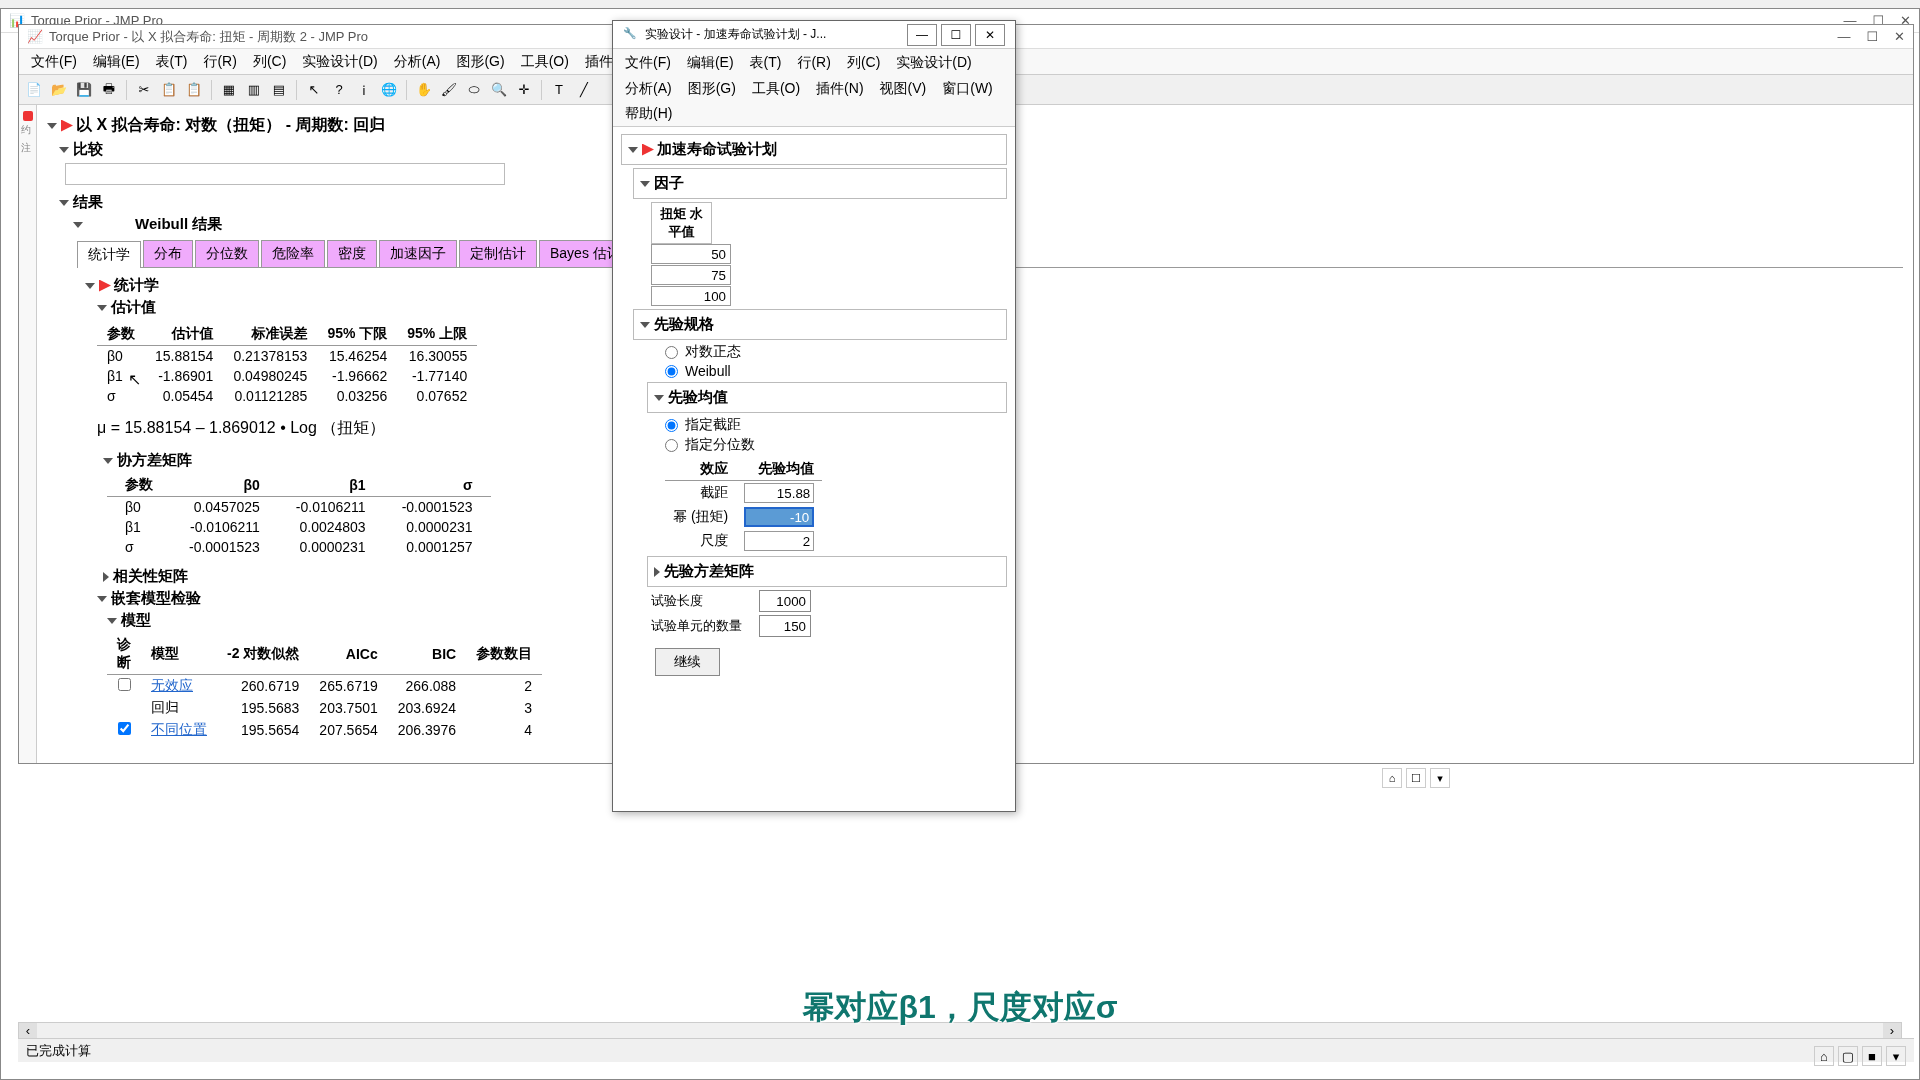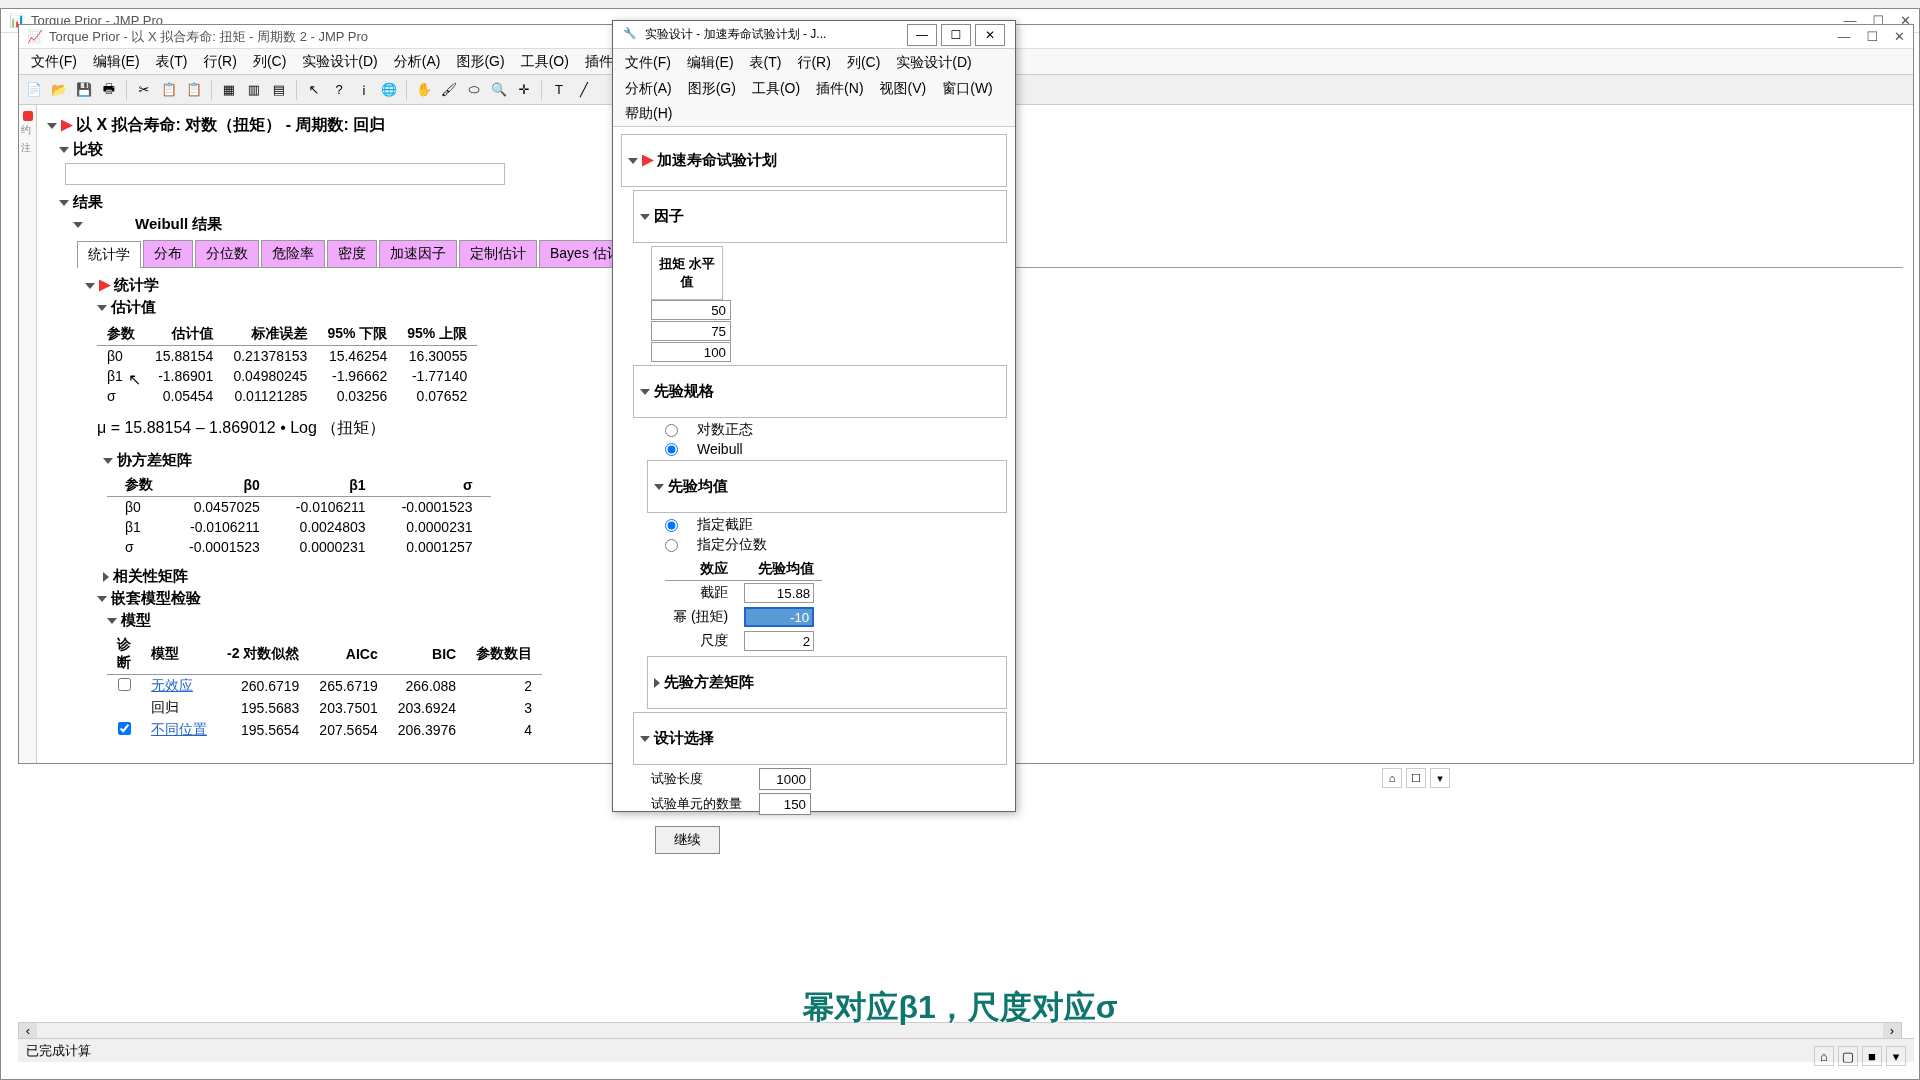--- a/index.html
+++ b/index.html
@@ -66,25 +66,25 @@
 
 
 .right-window { position: absolute; top: 20px; left: 612px; width: 404px; height: 792px; background: #fff; border: 1px solid #666; box-shadow: 2px 2px 8px rgba(0,0,0,0.3); z-index: 10; }
 .right-titlebar { height: 28px; display: flex; align-items: center; padding: 0 10px; border-bottom: 1px solid #ccc; }
 .right-titlebar .ticon { width: 16px; height: 16px; margin-right: 6px; font-size: 11px; }
 .right-titlebar .ttitle { flex: 1; font-size: 12px; }
 .right-titlebar .wbtn { width: 30px; height: 22px; display: inline-flex; align-items: center; justify-content: center; border: 1px solid #888; margin-left: 4px; cursor: pointer; font-size: 12px; }
 
 .right-content { padding: 4px 8px; }
 .rsection { margin: 3px 0; }
-.rsection-hdr { display: flex; align-items: center; font-weight: bold; font-size: 15px; border: 1px solid #bbb; padding: 16px 6px; background: #fff; }
+.rsection-hdr { display: flex; align-items: center; font-weight: bold; font-size: 15px; border: 1px solid #bbb; padding: 5px 6px; background: #fff; }
 .rsection-body { margin-left: 18px; margin-top: 3px; }
 
 .level-input { width: 80px; height: 20px; border: 1px solid #999; text-align: right; padding-right: 4px; background: #fff; margin-bottom: 1px; display: block; }
-.radio-row { display: flex; align-items: center; gap: 16px; margin: 2px 0; font-size: 14px; }
+.radio-row { display: flex; align-items: center; gap: 4px; margin: 2px 0; font-size: 14px; }
 .radio-row input { margin-right: 3px; }
 
 .prior-table { border-collapse: collapse; margin-top: 4px; }
 .prior-table th { text-align: right; padding: 2px 8px; font-weight: bold; font-size: 14px; border-bottom: 1px solid #999; }
 .prior-table td { text-align: right; padding: 2px 8px; font-size: 14px; }
 .prior-table input { width: 70px; height: 20px; text-align: right; border: 1px solid #999; padding-right: 3px; }
 .prior-table input.selected { background: #5B9BD5; color: #fff; border: 2px solid #2266cc; }
 
 .small-input { width: 52px; height: 22px; border: 1px solid #888; text-align: right; padding-right: 4px; margin-left: 8px; }
 
@@ -416,21 +416,21 @@
         <span>加速寿命试验计划</span>
       </div>
     </div>
 
     <div class="rsection" style="margin-left:12px;">
       <div class="rsection-hdr">
         <span class="disclosure open"></span>
         <span>因子</span>
       </div>
       <div class="rsection-body">
-        <div style="font-weight:bold; padding:8px 4px; border:1px solid #bbb; width:72px; text-align:center;">扭矩 水平值</div>
+        <div style="font-weight:bold; padding:2px 4px; border:1px solid #bbb; width:61px; text-align:center;">扭矩 水平值</div>
         <input class="level-input" value="50" style="">
         <input class="level-input" value="75" style="">
         <input class="level-input" value="100" style="">
       </div>
     </div>
 
     <div class="rsection" style="margin-left:12px;">
       <div class="rsection-hdr">
         <span class="disclosure open"></span>
         <span>先验规格</span>
@@ -491,24 +491,20 @@
       <div class="rsection" style="margin-left:14px;">
         <div class="rsection-hdr">
           <span class="disclosure closed-right"></span>
           <span>先验方差矩阵</span>
         </div>
       </div>
     </div>
 
 
     <div class="rsection" style="margin-left:12px;">
-      <div class="rsection-hdr">
-        <span class="disclosure open"></span>
-        <span>设计选择</span>
-      </div>
       <div class="rsection-body">
         <div style="display:flex; align-items:center; justify-content:space-between; width:160px; margin:3px 0;">
           <span>试验长度</span>
           <input class="small-input" value="1000" style="">
         </div>
         <div style="display:flex; align-items:center; justify-content:space-between; width:160px; margin:3px 0;">
           <span>试验单元的数量</span>
           <input class="small-input" value="150" style="">
         </div>
         <button class="continue-btn">继续</button>

